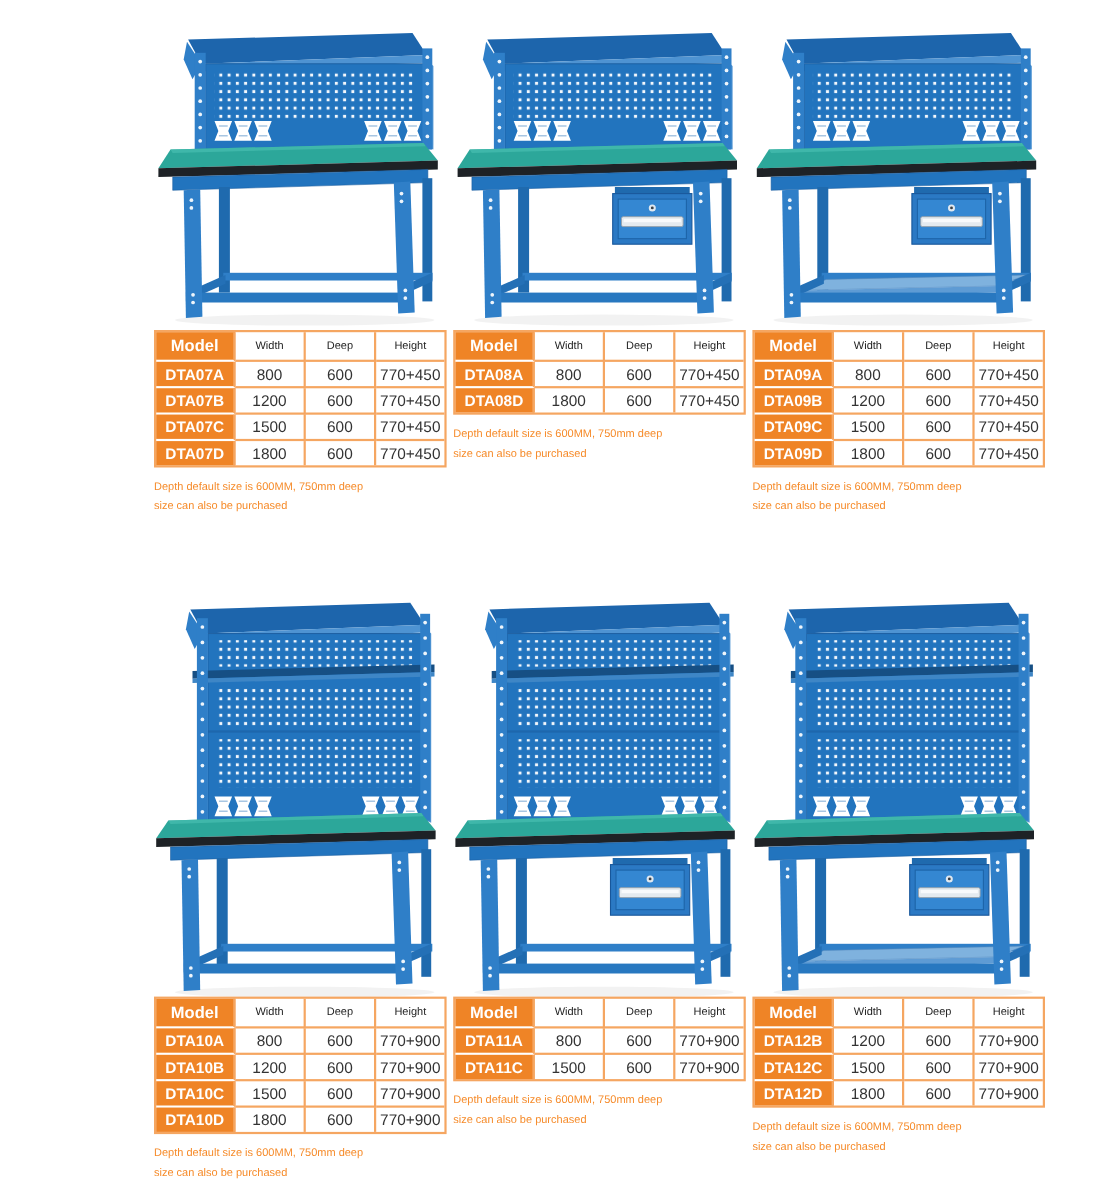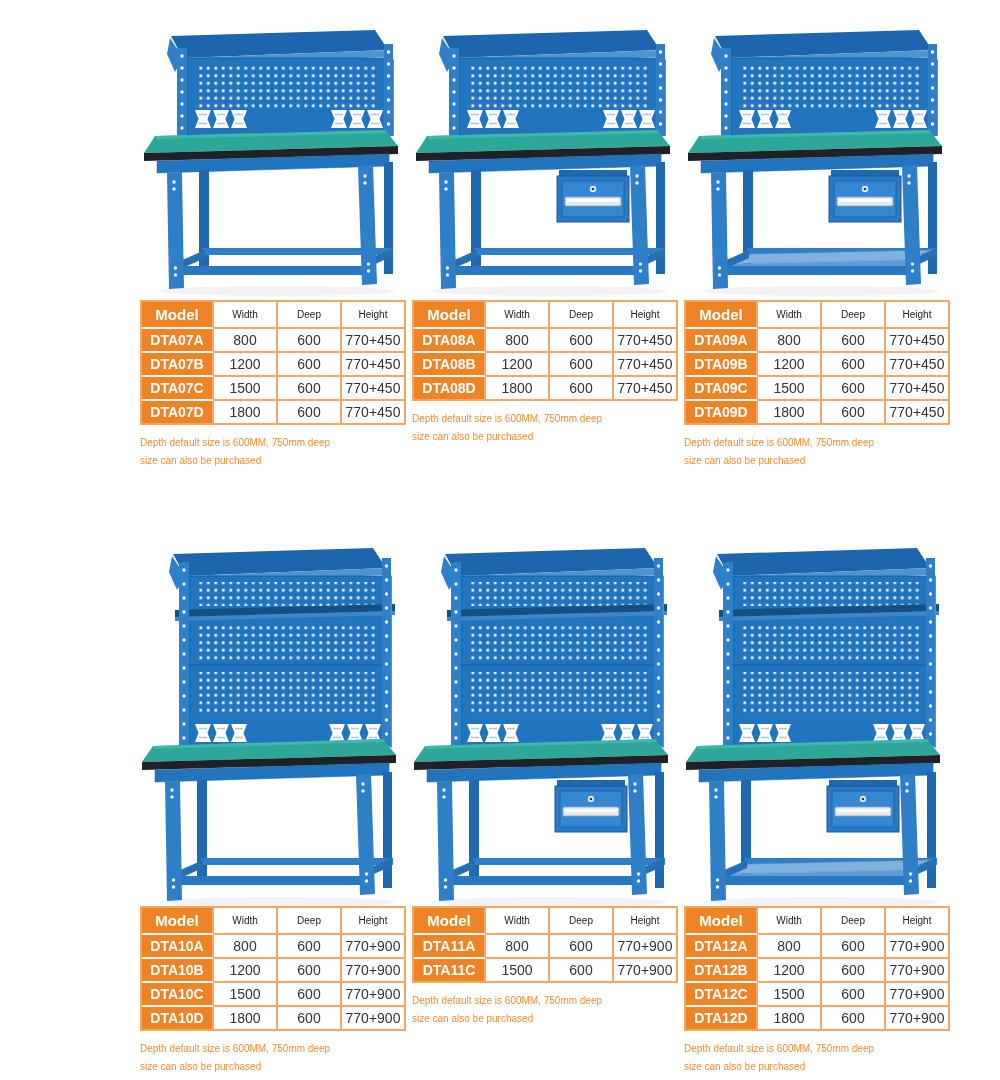--- a/index.html
+++ b/index.html
@@ -263,26 +263,20 @@
           </tr>
         </thead>
         <tbody>
           <tr>
             <td class="c0 mcell">DTA08A</td>
             <td class="c1">800</td>
             <td class="c2">600</td>
             <td class="c3">770+450</td>
           </tr>
           <tr>
-            <td class="c0 mcell">DTA08B</td>
-            <td class="c1">1200</td>
-            <td class="c2">600</td>
-            <td class="c3">770+450</td>
-          </tr>
-          <tr>
             <td class="c0 mcell">DTA08D</td>
             <td class="c1">1800</td>
             <td class="c2">600</td>
             <td class="c3">770+450</td>
           </tr>
         </tbody>
       </table>
     <div class="note">
         <div>Depth default size is 600MM, 750mm deep</div>
         <div>size can also be purchased</div>
@@ -800,26 +794,20 @@
         <thead>
           <tr>
             <th class="c0 mcell">Model</th>
             <th class="c1">Width</th>
             <th class="c2">Deep</th>
             <th class="c3">Height</th>
           </tr>
         </thead>
         <tbody>
           <tr>
-            <td class="c0 mcell">DTA12A</td>
-            <td class="c1">800</td>
-            <td class="c2">600</td>
-            <td class="c3">770+900</td>
-          </tr>
-          <tr>
             <td class="c0 mcell">DTA12B</td>
             <td class="c1">1200</td>
             <td class="c2">600</td>
             <td class="c3">770+900</td>
           </tr>
           <tr>
             <td class="c0 mcell">DTA12C</td>
             <td class="c1">1500</td>
             <td class="c2">600</td>
             <td class="c3">770+900</td>

